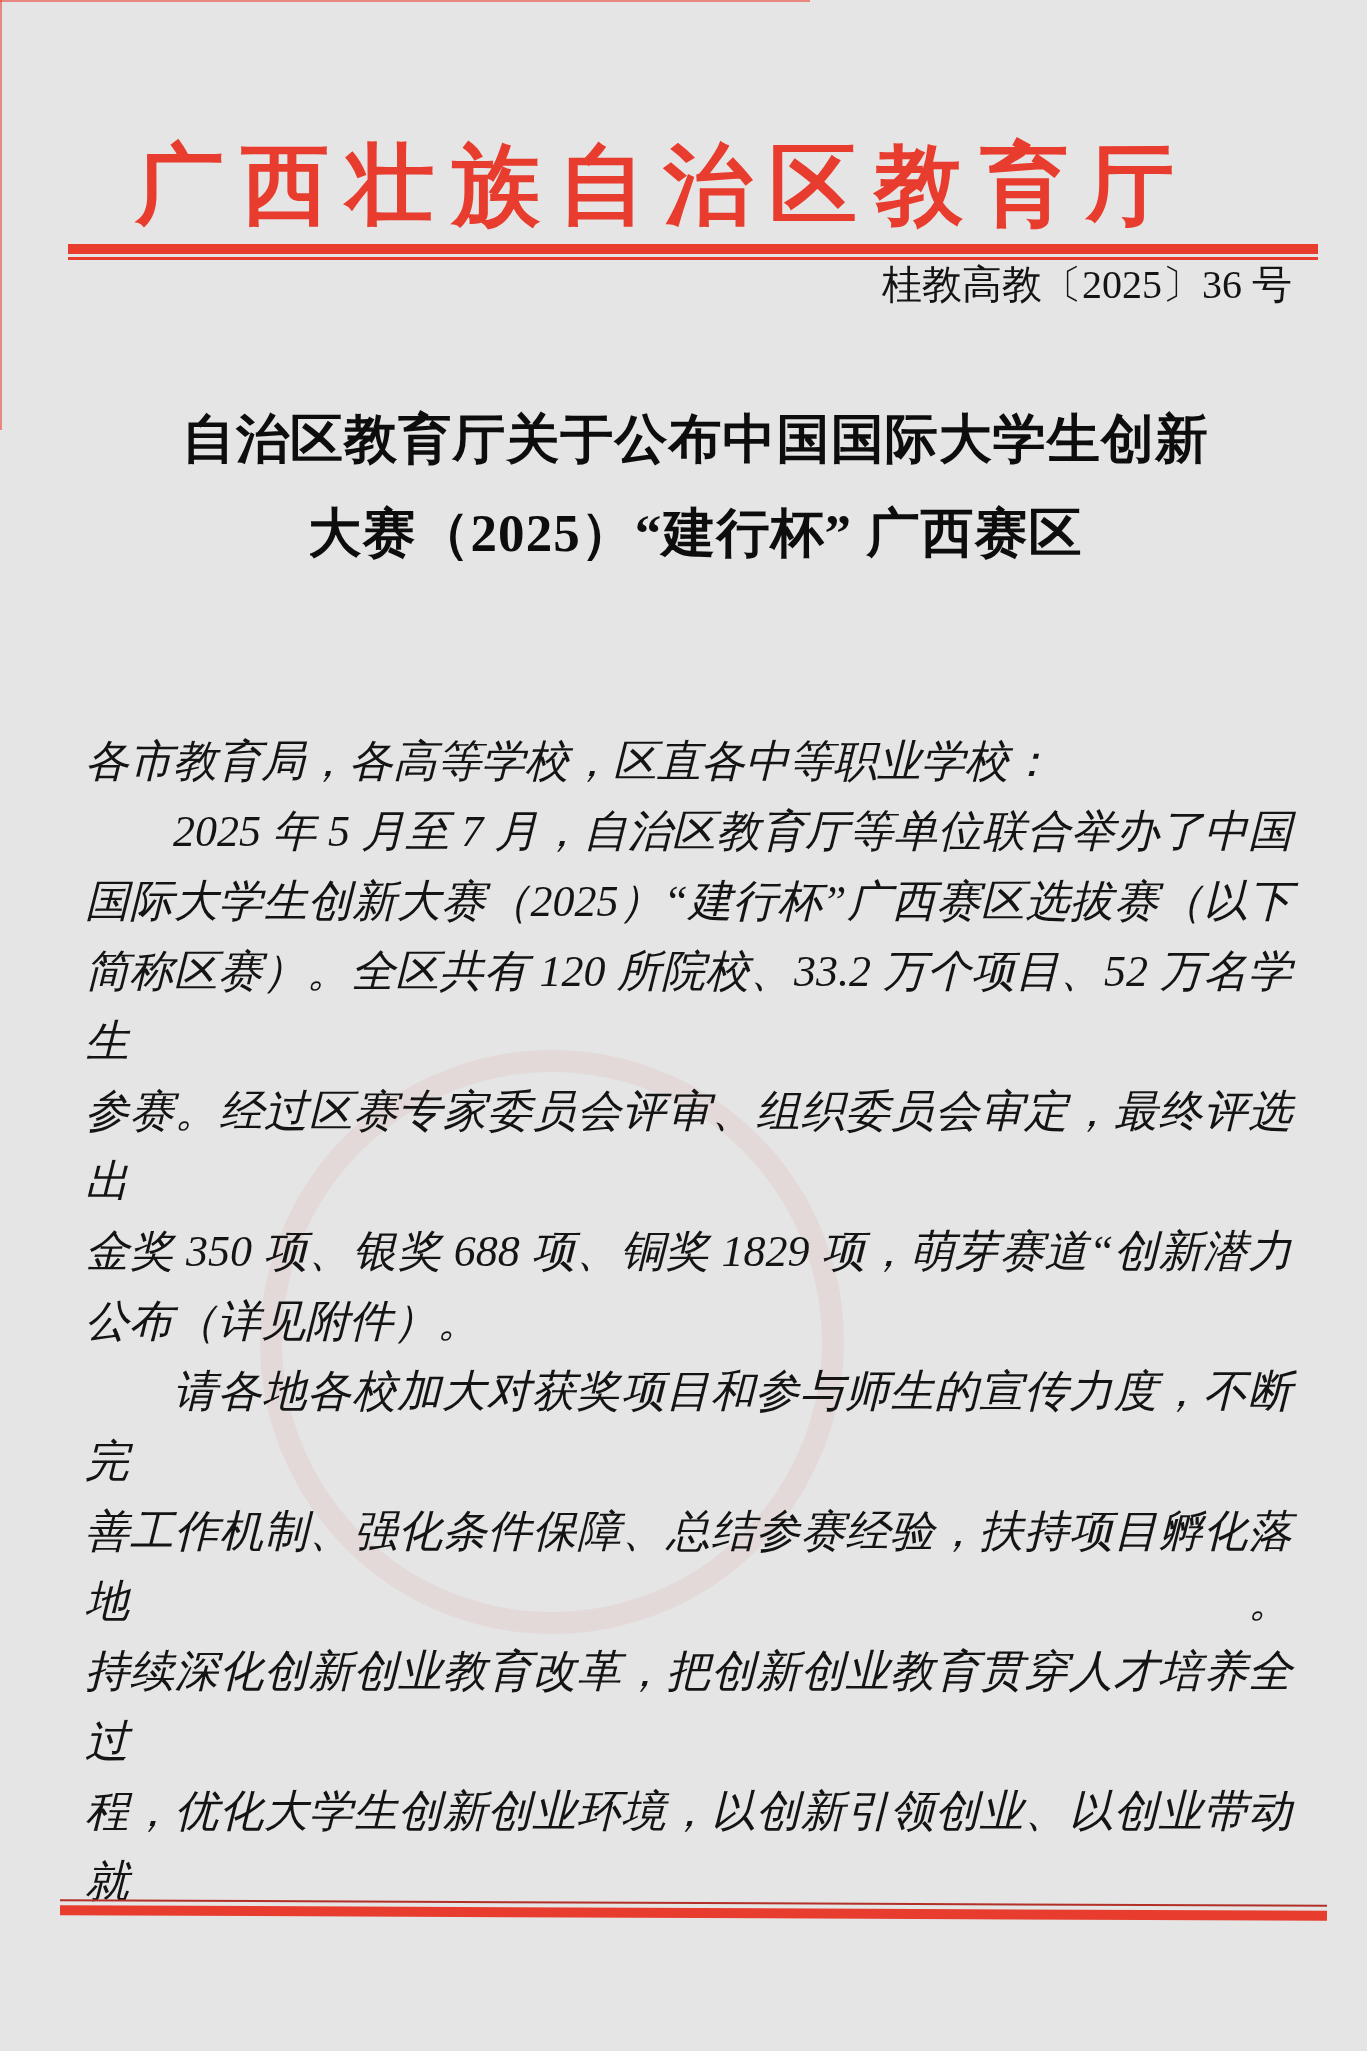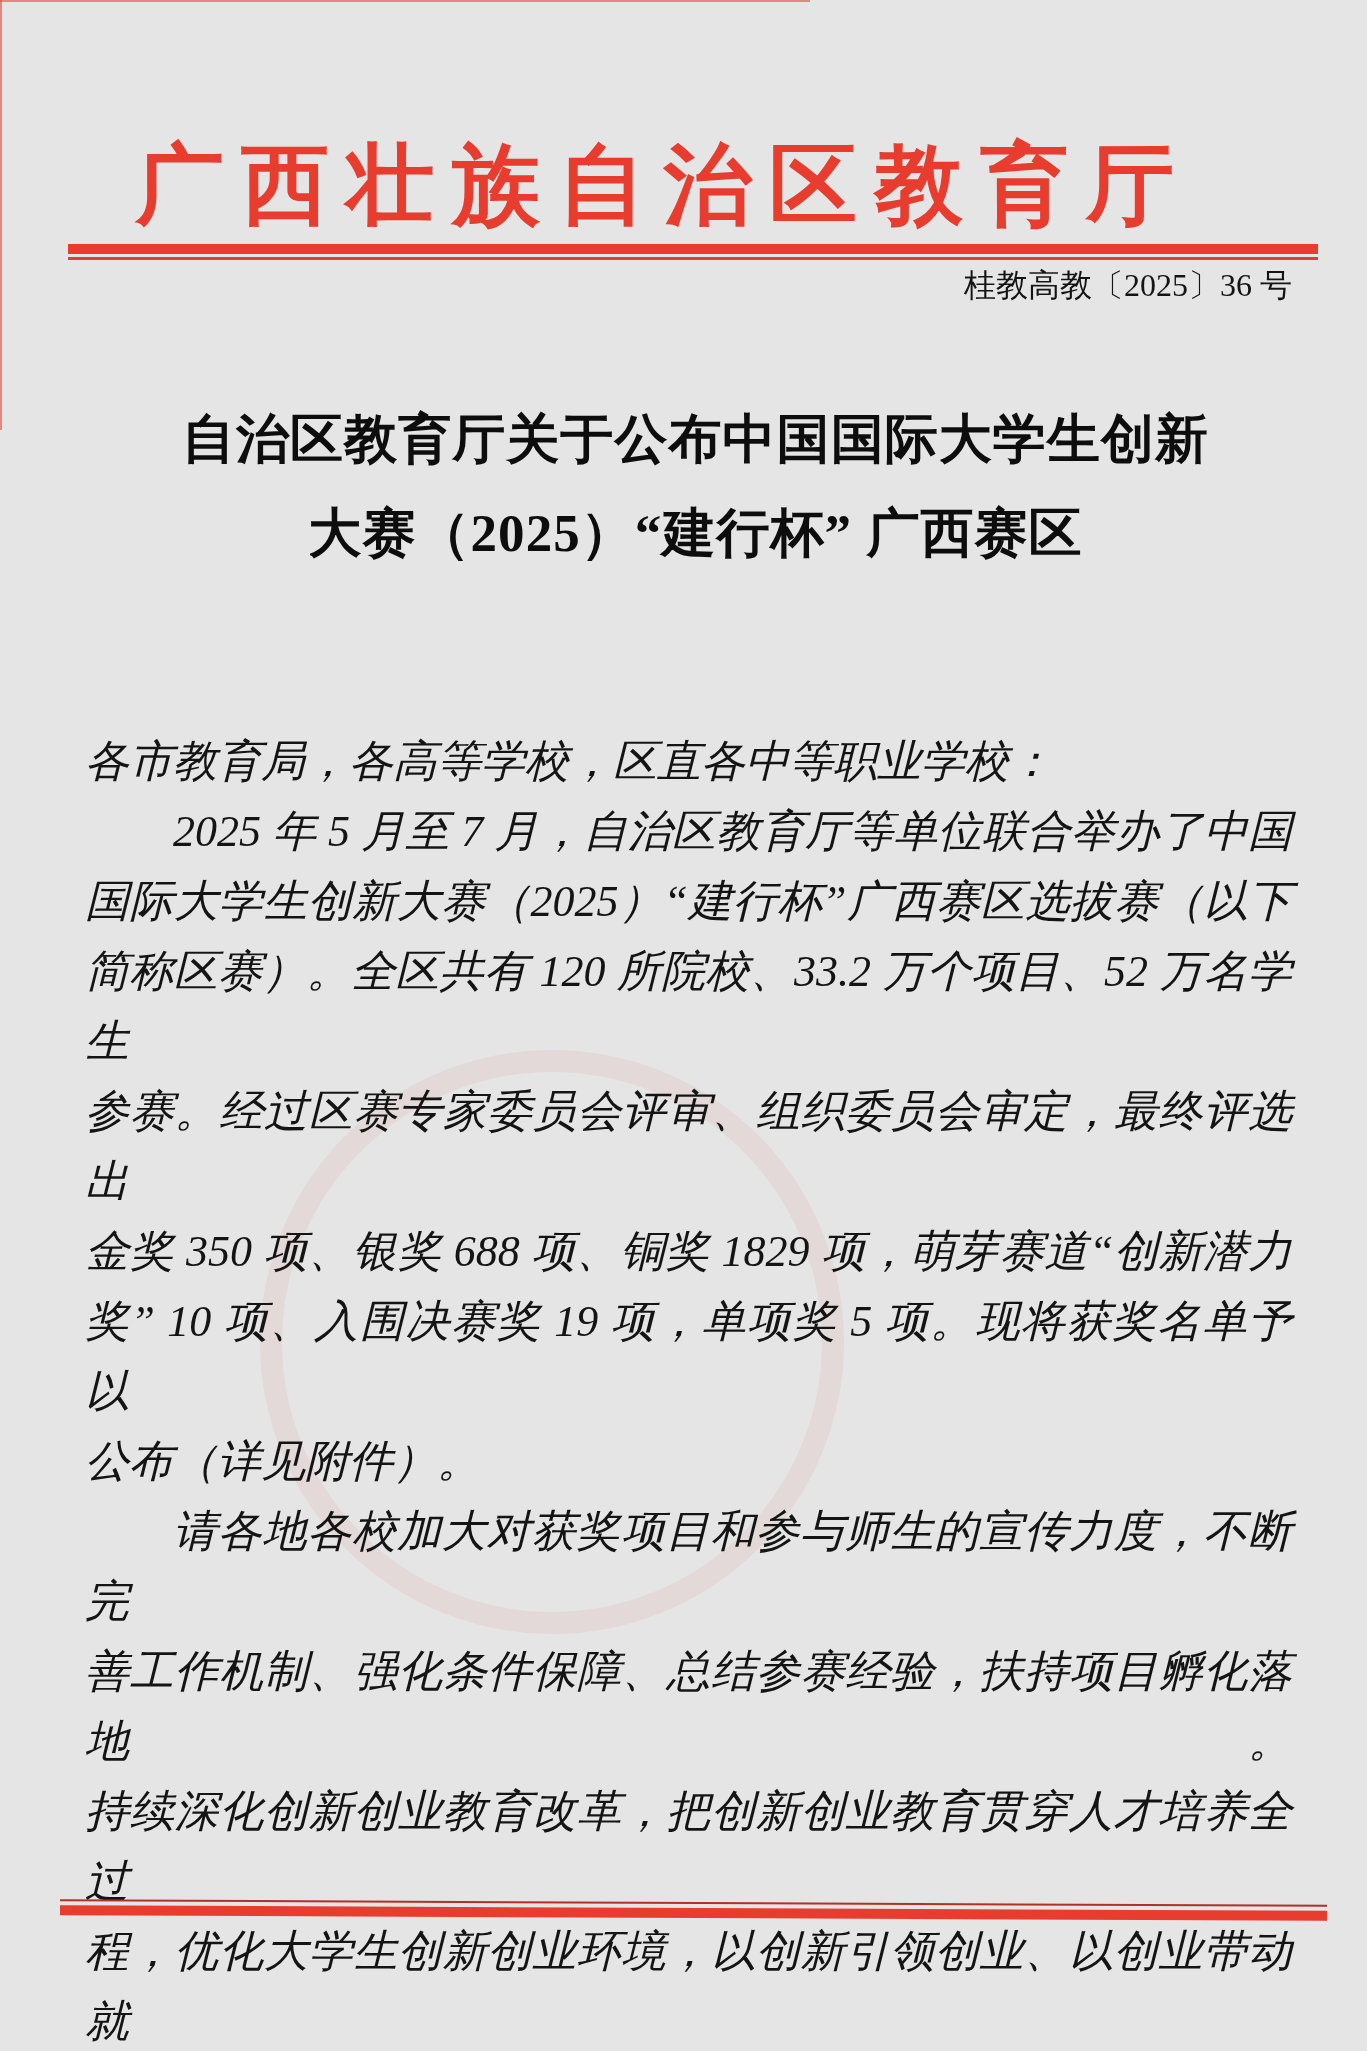--- a/index.html
+++ b/index.html
@@ -34,21 +34,21 @@
     left: 68px;
     width: 1250px;
   }
   .header-rule .thick { height: 10px; background: #e73c2e; }
   .header-rule .gap   { height: 3px;  background: transparent; }
   .header-rule .thin  { height: 3px;  background: #e73c2e; }
   .doc-number {
     position: absolute;
     top: 262px;
     right: 75px;
-    font-size: 32px;
+    font-size: 40px;
     line-height: 46px;
     color: #141414;
     white-space: nowrap;
   }
   
   .notice-title {
     position: absolute;
     top: 392px;
     left: 12px;
     width: 100%;
@@ -133,21 +133,20 @@
 
   <div class="seal-ghost"></div>
 
   <div class="body-text">
     <div class="line">各市教育局，各高等学校，区直各中等职业学校：</div>
     <div class="line indent stretch">2025 年 5 月至 7 月，自治区教育厅等单位联合举办了中国</div>
     <div class="line stretch">国际大学生创新大赛（2025）“建行杯”广西赛区选拔赛（以下</div>
     <div class="line stretch">简称区赛）。全区共有 120 所院校、33.2 万个项目、52 万名学生</div>
     <div class="line stretch">参赛。经过区赛专家委员会评审、组织委员会审定，最终评选出</div>
     <div class="line stretch">金奖 350 项、银奖 688 项、铜奖 1829 项，萌芽赛道“创新潜力</div>
-    <div class="line stretch">奖” 10 项、入围决赛奖 19 项，单项奖 5 项。现将获奖名单予以</div>
     <div class="line">公布（详见附件）。</div>
     <div class="line indent stretch">请各地各校加大对获奖项目和参与师生的宣传力度，不断完</div>
     <div class="line stretch">善工作机制、强化条件保障、总结参赛经验，扶持项目孵化落地。</div>
     <div class="line stretch">持续深化创新创业教育改革，把创新创业教育贯穿人才培养全过</div>
     <div class="line stretch">程，优化大学生创新创业环境，以创新引领创业、以创业带动就</div>
 
   </div>
 
   <div class="bottom-rule">
     <div class="thin"></div>

